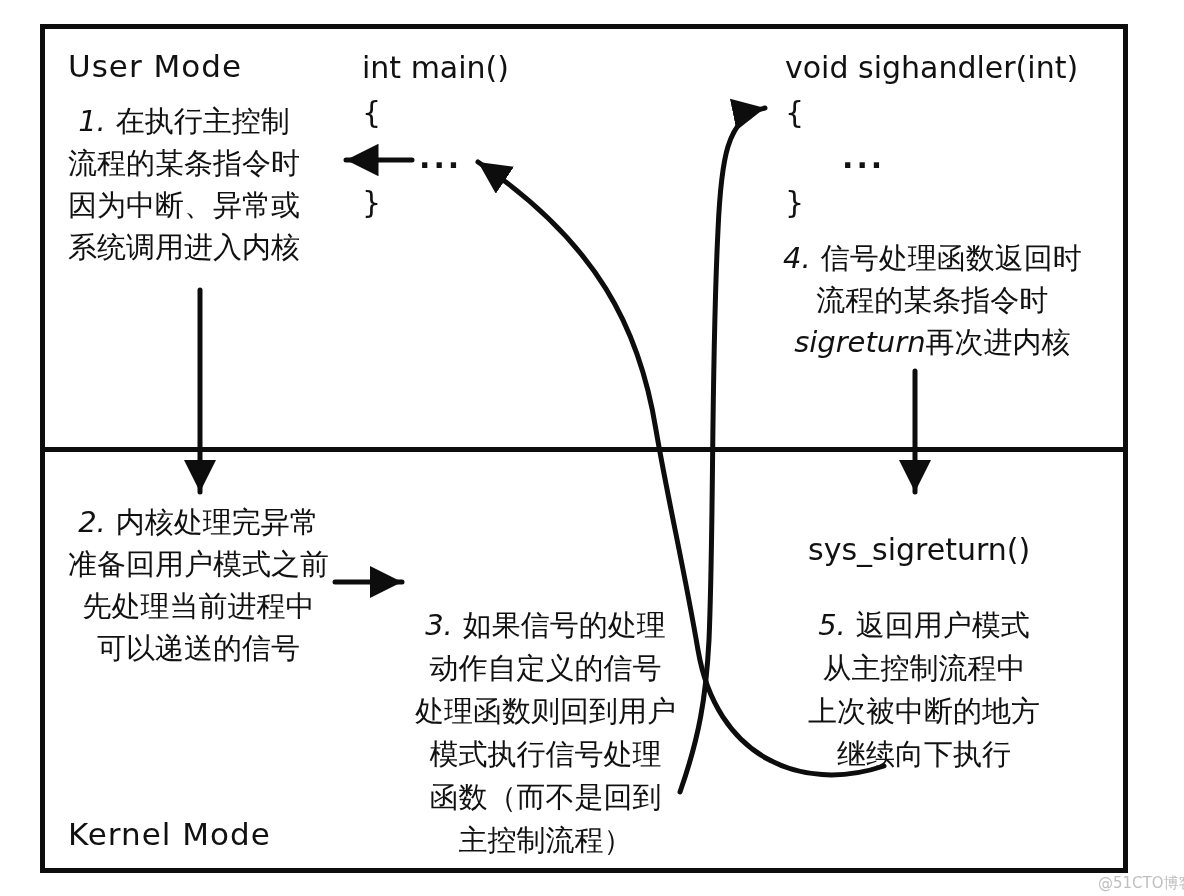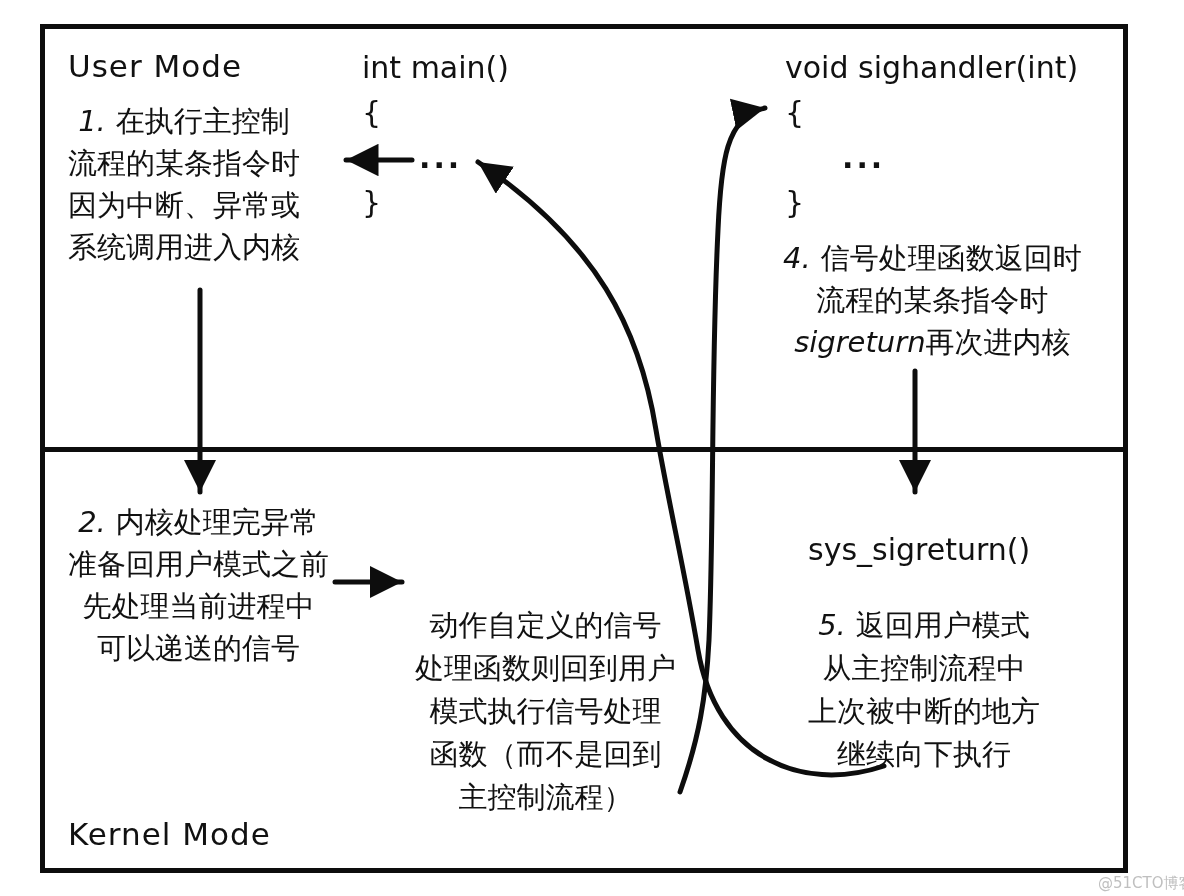--- a/index.html
+++ b/index.html
@@ -94,20 +94,21 @@
 
   <div class="cn" style="left:68px;top:501px;">
     <div><span class="num">2.</span><span>内核处理完异常</span></div>
     <div>准备回用户模式之前</div>
     <div>先处理当前进程中</div>
     <div>可以递送的信号</div>
   </div>
 
 
   <div class="cn" style="left:415px;top:604px;line-height:43px;">
+    <div><span class="num">3.</span><span>如果信号的处理</span></div>
     <div>动作自定义的信号</div>
     <div>处理函数则回到用户</div>
     <div>模式执行信号处理</div>
     <div>函数（而不是回到</div>
     <div>主控制流程）</div>
   </div>
 
   <div class="fn-title" style="left:808px;top:532px;">sys_sigreturn()</div>
 
   <div class="cn" style="left:808px;top:604px;line-height:43px;">

